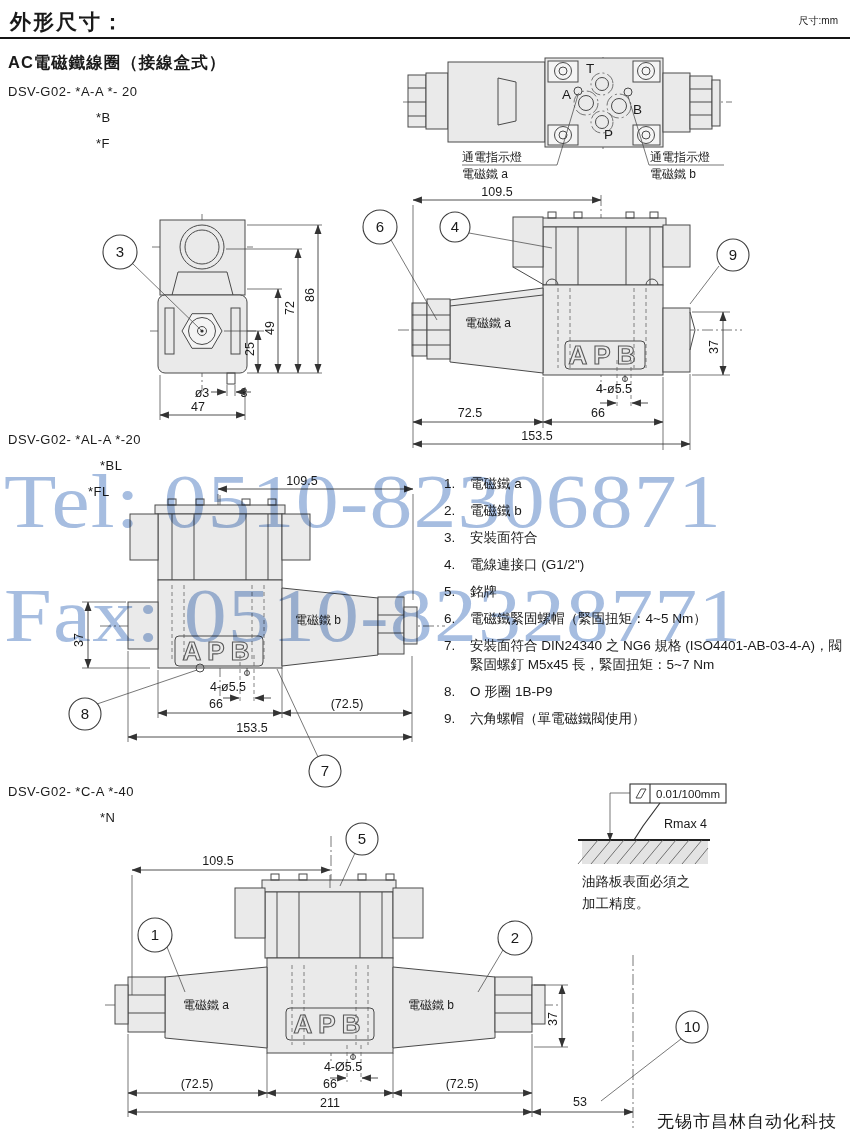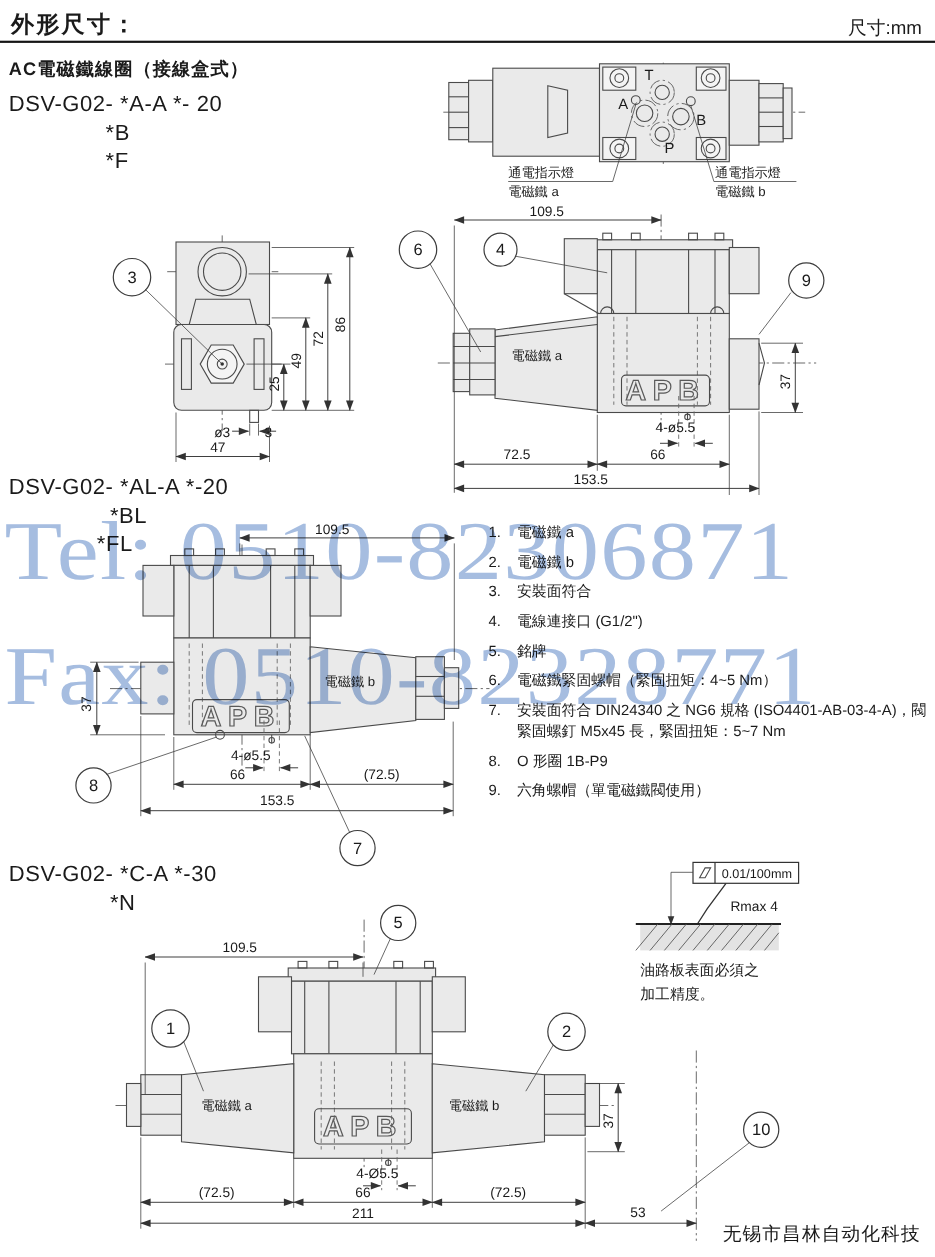--- a/index.html
+++ b/index.html
@@ -3,24 +3,24 @@
 <meta charset="utf-8">
 <style>
   html,body{margin:0;padding:0;}
   body{
     width:850px;height:1143px;position:relative;background:#fff;
     font-family:"Liberation Sans","DejaVu Sans",sans-serif;color:#1a1a1a;
     overflow:hidden;
   }
   .abs{position:absolute;}
   .page-title{left:10px;top:8px;font-size:21px;font-weight:bold;letter-spacing:2px;}
-  .unit-note{right:12px;top:14px;font-size:17px;margin-left:20px;}
+  .unit-note{right:12px;top:14px;font-size:10px;margin-left:20px;}
   .head-rule{left:0;top:37px;width:850px;height:2px;background:#151515;}
   .section-title{left:8px;top:52px;font-size:16.5px;font-weight:bold;letter-spacing:1px;text-align:center;}
-  .model{font-size:20px;letter-spacing:.5px;}
+  .model{font-size:13px;letter-spacing:.5px;}
   .model .l2,.model .l3{position:absolute;}
   .notes{left:444px;top:474px;width:402px;font-size:13.5px;line-height:19px;}
   .note-row{margin-bottom:8px;display:flex;}
   .note-num{flex:0 0 26px;}
   .note-text{flex:1;}
   .footer{right:13px;top:1110px;font-size:17px;font-weight:normal;letter-spacing:1px;}
   .wm{left:4px;font-family:"Liberation Serif","DejaVu Serif",serif;font-size:76px;
       color:#a6bde0;white-space:nowrap;transform:scaleX(1.13);transform-origin:left center;
       mix-blend-mode:multiply;pointer-events:none;letter-spacing:1px;z-index:50;}
   .wm1{top:458px;}
@@ -52,21 +52,21 @@
   <span>DSV-G02- *A-A *- 20</span>
   <span class="l2" style="left:88px;top:26px;">*B</span>
   <span class="l3" style="left:88px;top:52px;">*F</span>
 </div>
 <div class="abs model" style="left:8px;top:432px;">
   <span>DSV-G02- *AL-A *-20</span>
   <span class="l2" style="left:92px;top:26px;">*BL</span>
   <span class="l3" style="left:80px;top:52px;">*FL</span>
 </div>
 <div class="abs model" style="left:8px;top:784px;">
-  <span>DSV-G02- *C-A *-30</span>
+  <span>DSV-G02- *C-A *-40</span>
   <span class="l2" style="left:92px;top:26px;">*N</span>
 </div>
 
 <svg width="0" height="0">
   <defs>
     <marker id="arrow" viewBox="0 0 10 8" refX="9.5" refY="4" markerWidth="11" markerHeight="9" orient="auto-start-reverse">
       <path d="M0.5,0.5 L10,4 L0.5,7.5 z" fill="#333"></path>
     </marker>
   </defs>
 </svg>

